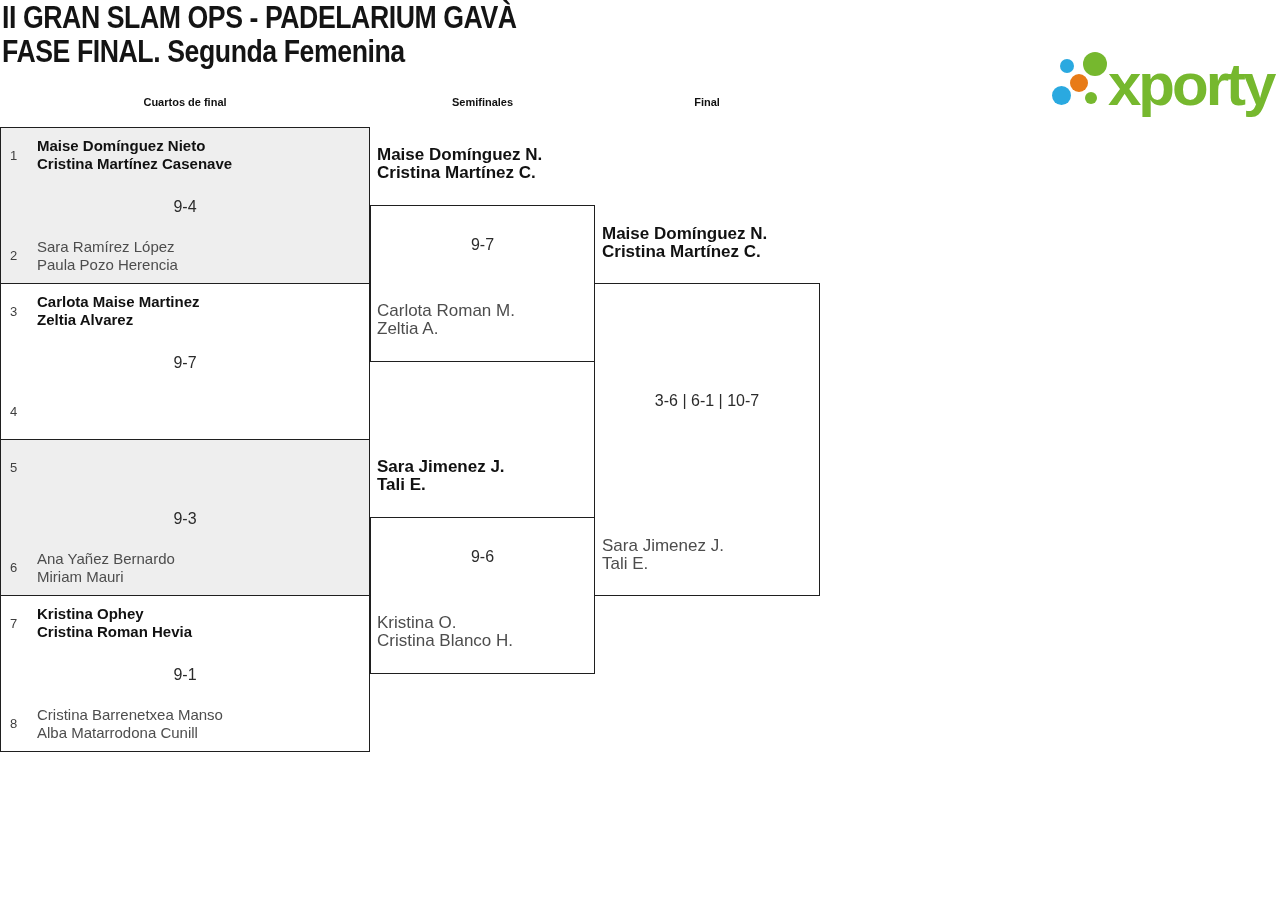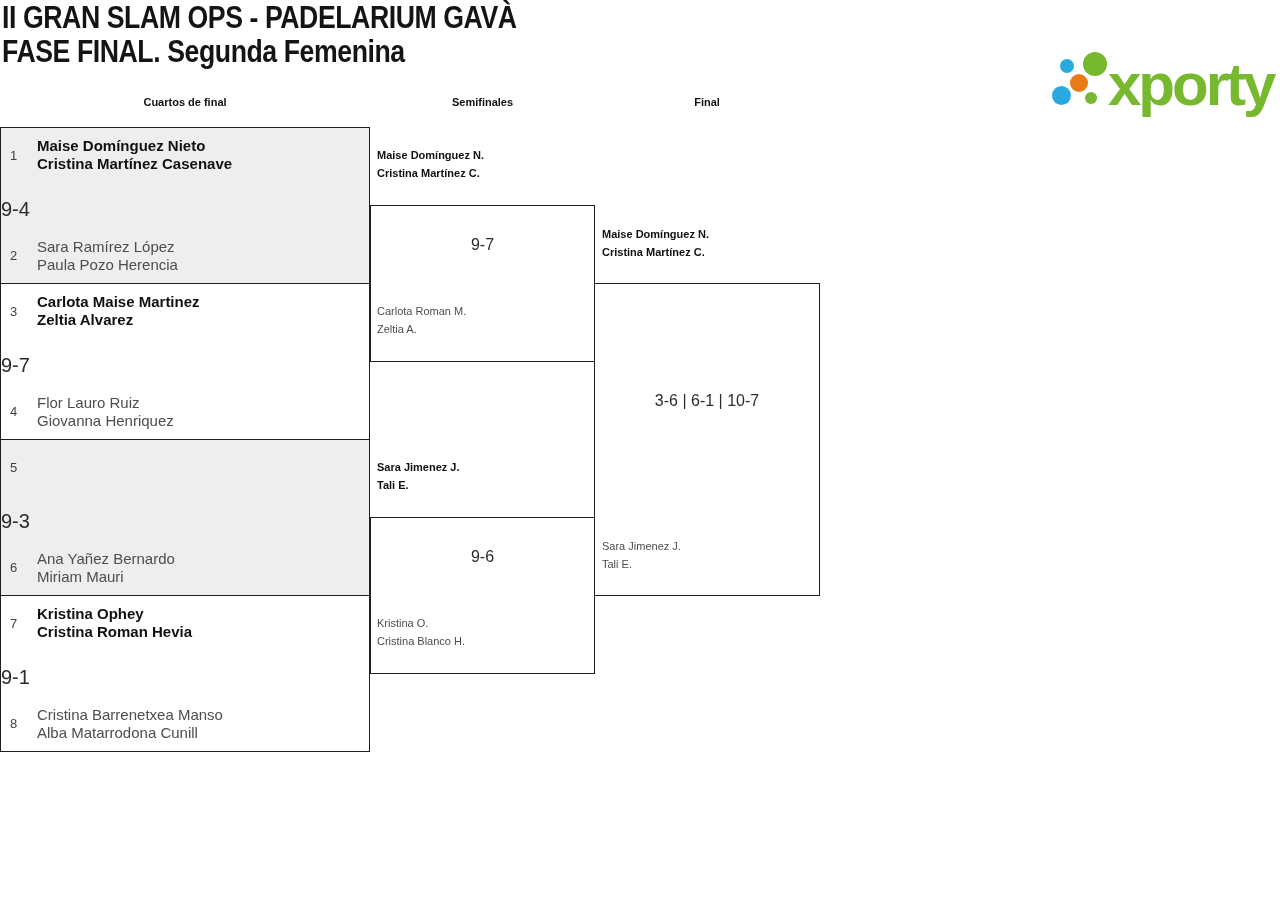--- a/index.html
+++ b/index.html
@@ -35,30 +35,30 @@
   .qf-match + .qf-match{margin-top:-1px;}
   .qf-match.shaded{background:#eeeeee;}
 
   .team{position:absolute;left:36px;font-size:15px;line-height:18px;color:#4d4d4d;}
   .team.winner{font-weight:700;color:#111;}
   .team.pos-top{top:9px;}
   .team.pos-bottom{bottom:9px;}
   .seed{position:absolute;left:9px;font-size:13px;line-height:15px;color:#3f3f3f;}
   .seed.pos-top{top:20px;}
   .seed.pos-bottom{bottom:20px;}
-  .qf-score{position:absolute;left:0;top:70px;width:100%;text-align:left;
-            font-size:20px;color:#2b2b2b;}
+  .qf-score{position:absolute;left:0;top:70px;width:100%;text-align:center;
+            font-size:16px;color:#2b2b2b;}
 
   
   .round-box{position:absolute;border:1px solid #1f1f1f;box-sizing:border-box;background:transparent;}
   .sf1-box{left:370px;top:205px;width:225px;height:157px;}
   .sf2-box{left:370px;top:517px;width:225px;height:157px;}
   .final-box{left:594px;top:283px;width:226px;height:313px;}
 
-  .pair{position:absolute;font-size:11px;line-height:18px;}
+  .pair{position:absolute;font-size:17px;line-height:18px;}
   .pair.winner{font-weight:700;color:#111;}
   .pair.loser{color:#4d4d4d;}
   .sf1-winner{left:377px;top:146px;}
   .sf1-loser {left:377px;top:302px;}
   .sf2-winner{left:377px;top:458px;}
   .sf2-loser {left:377px;top:614px;}
   .final-winner{left:602px;top:225px;}
   .final-loser {left:602px;top:537px;}
 
   .round-score{position:absolute;text-align:center;font-size:16px;color:#2b2b2b;}
@@ -106,24 +106,20 @@
     </div>
 
     <div class="qf-match">
       <span class="seed pos-top">3</span>
       <div class="team winner pos-top">
         <div>Carlota Maise Martinez</div>
         <div>Zeltia Alvarez</div>
       </div>
       <div class="qf-score">9-7</div>
       <span class="seed pos-bottom">4</span>
-      <div class="team pos-bottom">
-        <div>Flor Lauro Ruiz</div>
-        <div>Giovanna Henriquez</div>
-      </div>
     </div>
 
     <div class="qf-match shaded">
       <span class="seed pos-top">5</span>
       <div class="qf-score">9-3</div>
       <span class="seed pos-bottom">6</span>
       <div class="team pos-bottom">
         <div>Ana Yañez Bernardo</div>
         <div>Miriam Mauri</div>
       </div>

